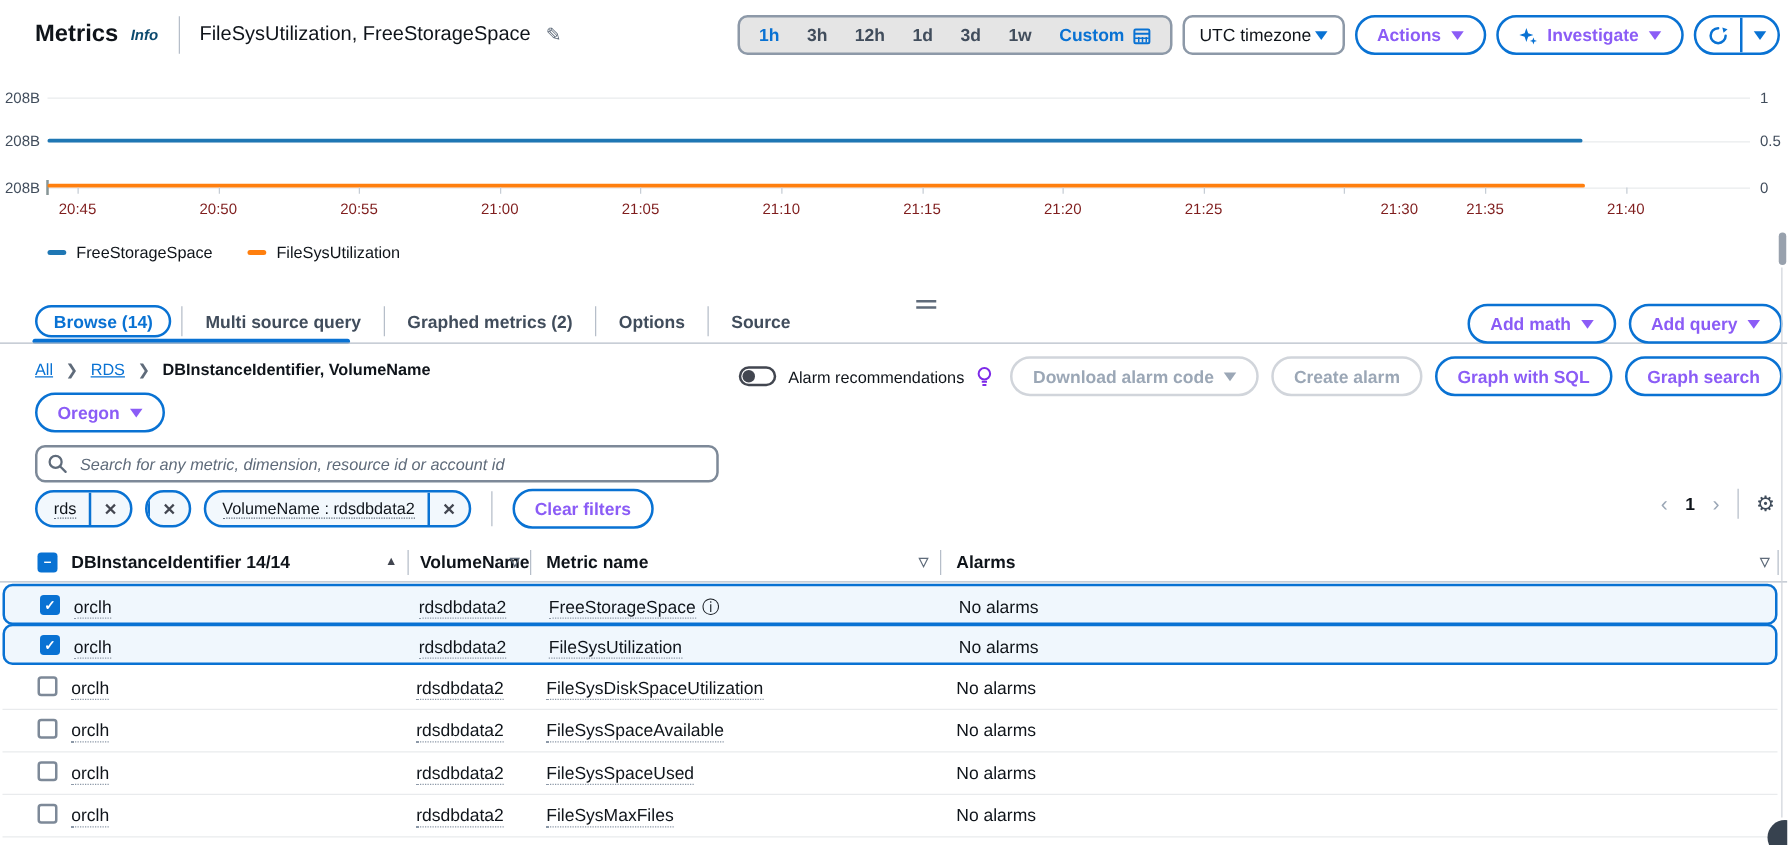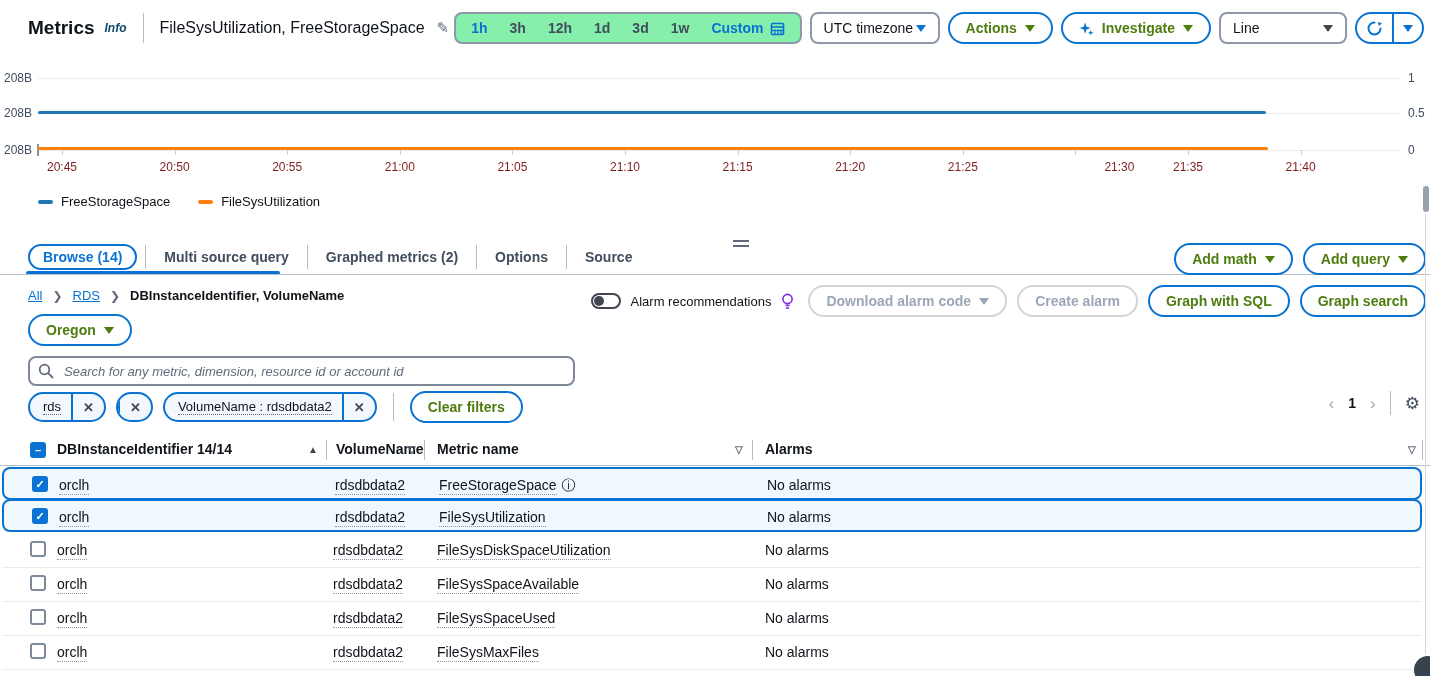--- a/index.html
+++ b/index.html
@@ -8,28 +8,28 @@
 
   
   .hdr { position:absolute; top:0; left:0; width:1430px; height:56px; display:flex; align-items:center; padding:0 6px 0 28px; }
   .hdr-title { font-size:19px; font-weight:700; color:#0f141a; }
   .hdr-info { font-size:12px; font-weight:700; color:#0c4a6e; margin-left:10px; cursor:pointer;font-style:italic; }
   .hdr-sep { width:1px; height:30px; background:#b6bec9; margin:0 16px; }
   .hdr-sub { font-size:16px; color:#0f141a; }
   .pencil { margin-left:12px; color:#5f6b7a; font-size:15px; cursor:pointer; }
   .hdr-right { margin-left:auto; display:flex; align-items:center; gap:8px; }
 
-  .seg { display:flex; align-items:center; border:2px solid #8d99a8; border-radius:8px; height:32px; padding:0 4px; background:#86efac; }
+  .seg { display:flex; align-items:center; border:2px solid #8d99a8; border-radius:8px; height:32px; padding:0 4px; background:#e5e5e5; }
   .seg .it { font-size:14px; font-weight:700; color:#414d5c; padding:3px 11px; cursor:pointer; white-space:nowrap; }
   .seg .it.active { color:#0972d3; }
   .seg .it.custom { color:#0972d3; display:flex; align-items:center; gap:6px; }
 
   .caret { width:0; height:0; border-left:5px solid transparent; border-right:5px solid transparent; border-top:7px solid currentColor; display:inline-block; }
   .btn { display:inline-flex; align-items:center; gap:8px; height:32px; padding:0 16px; border-radius:16px; font-size:14px; font-weight:700; background:#fff; cursor:pointer; white-space:nowrap; }
-  .btn.blue { border:2px solid #0972d3; color:#4d7c0f; }
+  .btn.blue { border:2px solid #0972d3; color:#8b5cf6; }
   .btn.disabled { border:2px solid #d1d5db; color:#9ba7b6; cursor:default; }
   .select-like { display:inline-flex; align-items:center; justify-content:space-between; width:128px; height:32px; border:2px solid #8d99a8; border-radius:8px; padding:0 12px; font-size:14px; color:#0f141a; cursor:pointer; background:#fff; }
   .refresh { display:inline-flex; align-items:stretch; height:32px; border:2px solid #0972d3; border-radius:16px; overflow:hidden; background:#fff; }
   .refresh .half { display:flex; align-items:center; padding:0 9px; color:#0972d3; cursor:pointer; }
   .refresh .div { width:2px; background:#0972d3; }
 
   
   .chart { position:absolute; top:58px; left:0; width:1430px; height:178px; }
   .gridline { position:absolute; left:38px; width:1362px; height:1px; background:#e9ebed; }
   .ylab-l { position:absolute; left:0; width:32px; text-align:right; font-size:12px; color:#414d5c; }
@@ -142,24 +142,20 @@
         <span>Actions</span>
         <span class="caret"></span>
       </div>
       <div class="btn blue">
         <svg width="15" height="15" viewBox="0 0 16 16">
             <path d="M6.5 1.5 L8 6 L12.5 7.5 L8 9 L6.5 13.5 L5 9 L0.5 7.5 L5 6 Z" fill="#0972d3"></path>
             <path d="M12.5 10.5 L13.3 12.7 L15.5 13.5 L13.3 14.3 L12.5 16.5 L11.7 14.3 L9.5 13.5 L11.7 12.7 Z" fill="#0972d3" transform="translate(0,-1)"></path>
           </svg>
         <span>Investigate</span>
         <span class="caret"></span>
-      </div>
-      <div class="select-like">
-        <span>Line</span>
-        <span class="caret" style="color:#424650;"></span>
       </div>
       <div class="refresh">
         <span class="half">
           <svg width="17" height="17" viewBox="0 0 17 17">
               <path d="M8.5 2.5 A6 6 0 1 0 14.5 8.5" fill="none" stroke="#0972d3" stroke-width="2" stroke-linecap="round"></path>
               <path d="M14.5 2 L14.5 8.5 L8 8.5" fill="none" stroke="none"></path>
               <polygon points="11.2,2.6 15.6,2.6 13.4,6.2" fill="#0972d3" transform="rotate(18 13.4 4.4)"></polygon>
             </svg>
         </span>
         <span class="div"></span>

